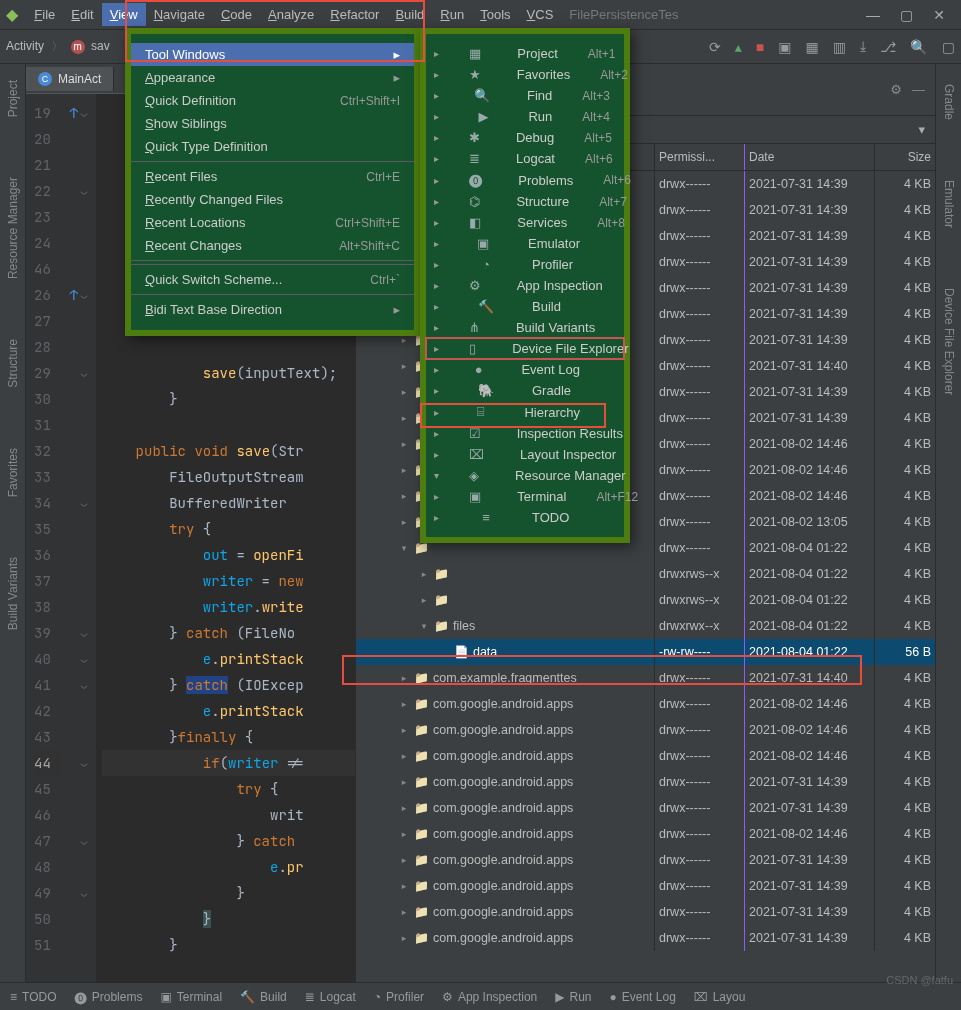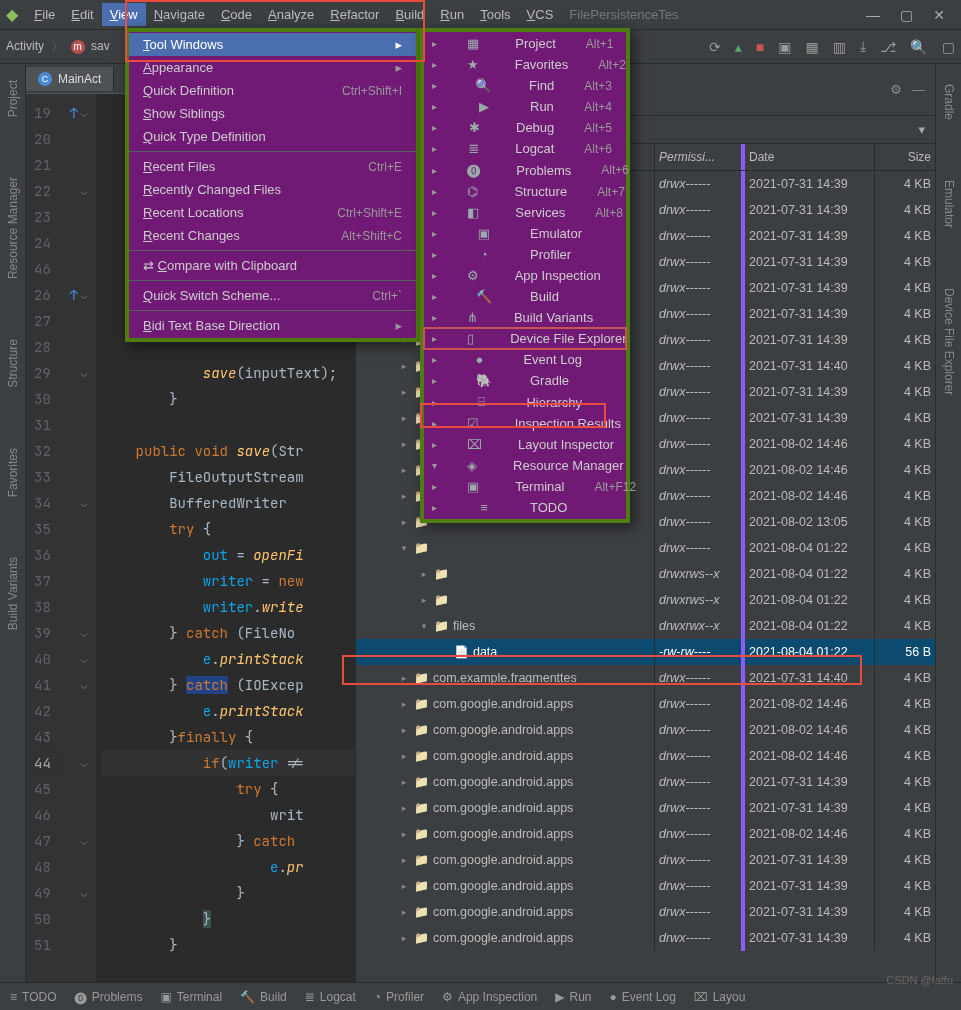--- a/index.html
+++ b/index.html
@@ -87,53 +87,53 @@
   .tabs .tab .c-icon { background:#4a8bd6; color:#fff; border-radius:50%; width:14px; height:14px; display:inline-flex; align-items:center; justify-content:center; font-size:9px;}
   .editor { flex:1; display:flex; font-family: "JetBrains Mono","Consolas",monospace; font-size:14px; overflow:hidden; }
   .gutter { background:#313335; color:#606366; text-align:left; padding: 6px 10px 0 8px; line-height:26px; user-select:none; width:46px;}
   .gutter .ln { height:26px; position:relative;}
   .gutter .mark-blue::after { content:"↑"; color:#4a8bd6; position:absolute; right:-16px;}
   .gutter .current { background:#323232; color:#a4a3a3;}
   .gutmark { width:24px; background:#313335; color:#606366; line-height:26px; padding-top:6px;}
   .gutmark .gm { height:26px; text-align:center; font-size:11px;}
   .code { flex:1; padding:6px 0 0 6px; line-height:26px; color:#a9b7c6; white-space:pre; overflow:hidden;}
   .code .kw { color:#cc7832; }
-  .code .fn { color:#ffc66d;font-style:italic; }
+  .code .fn { color:#ffc66d; }
   .code .id { color:#0ea5e9; }
   .code .hl { background:#214283; }
   .code .hlcur { background:#323232;}
   
   .menu {
     position: absolute;
-    background: #701a75;
-    border: 4px solid #4d7c0f;
+    background: #14532d;
+    border: 6px solid #4d7c0f;
     box-shadow: 4px 4px 12px rgba(0,0,0,0.5);
     z-index: 100;
-    padding: 1px 0;
+    padding: 9px 0;
   }
   .menu .mrow { display:flex; align-items:center; justify-content:space-between; padding: 4px 14px; gap: 30px; white-space:nowrap; color:#ccc;}
   .menu .mrow.sel { background:#4b6eaf; color:#fff;}
   .menu .mrow .arr { color:#999;}
   .menu .sep { height:1px; background:#5a5d5f; margin:3px 0;}
   .menu .mrow .sc { color:#999; font-size:12px;}
   .menu .mrow.sel .sc, .menu .mrow.sel .arr { color:#fff;}
   .menu.submenu .mrow { padding: 3px 14px 3px 8px;}
   .menu.submenu .mrow .ic { width:20px; text-align:center; margin-right:6px; font-size:13px; color:#9aa;}
   .menu.submenu .mrow .lab { flex:1;}
   .menu.submenu .mrow .arr-l { width:12px; color:#999; font-size:10px;}
   .menu.submenu .mrow.hi { outline:2px solid #c75450; outline-offset:-1px;}
   
   .redbox { position:absolute; border:2px solid #e74c3c; z-index:200; pointer-events:none;}
   
   .dfe { width:580px; background:#3c3f41; border-left:1px solid #2b2b2b; display:flex; flex-direction:column;}
   .dfe .dfe-head { height:52px; display:flex; align-items:center; padding: 0 10px; gap:10px; color:#888; border-bottom:1px solid #2b2b2b; justify-content:flex-end;}
   .dfe .dfe-device { padding: 6px 10px; border-bottom:1px solid #2b2b2b; color:#aaa; display:flex; justify-content:space-between; align-items:center;}
   .dfe .dfe-table-head { display:flex; background:#3c3f41; border-bottom:1px solid #2b2b2b; color:#bbb; font-size:12px;}
   .dfe .col-n { flex:1; padding:6px 8px; border-right:1px solid #2b2b2b;}
-  .dfe .col-p { width:90px; padding:6px 4px; border-right:4px solid #8b5cf6; overflow:hidden;font-style:italic;}
+  .dfe .col-p { width:90px; padding:6px 4px; border-right:1px solid #8b5cf6; overflow:hidden;}
   .dfe .col-d { width:130px; padding:6px 4px; border-right:1px solid #2b2b2b; overflow:hidden;}
   .dfe .col-s { width:60px; padding:6px 4px; text-align:right;}
   .dfe .dfe-body { flex:1; overflow:auto; font-size:12.5px;}
   .dfe .frow { display:flex; align-items:flex-start; height:26px; color:#bbb;}
   .dfe .frow.sel { background:#0d4a6f; color:#fff;}
   .dfe .frow .col-n { display:flex; align-items:center; gap:4px; overflow:hidden; white-space:nowrap;}
   .dfe .frow .indent { display:inline-block;}
   .dfe .frow .tw { width:12px; color:#888; font-size:9px; text-align:center;}
   .dfe .frow .fic { color:#87939a; font-size:12px;}
   .dfe .frow .fic.folder::before { content:"📁"; filter:grayscale(60%);}
@@ -706,23 +706,20 @@
     </div>
     <div class="mrow">
       <span><u>R</u>ecent Locations</span>
       <span class="sc">Ctrl+Shift+E</span>
     </div>
     <div class="mrow">
       <span><u>R</u>ecent Changes</span>
       <span class="sc">Alt+Shift+C</span>
     </div>
     <div class="sep"></div>
-    <div class="mrow">
-      <span>⇄ <u>C</u>ompare with Clipboard</span>
-    </div>
     <div class="sep"></div>
     <div class="mrow">
       <span><u>Q</u>uick Switch Scheme...</span>
       <span class="sc">Ctrl+`</span>
     </div>
     <div class="sep"></div>
     <div class="mrow">
       <span><u>B</u>idi Text Base Direction</span>
       <span class="arr">▸</span>
     </div>

